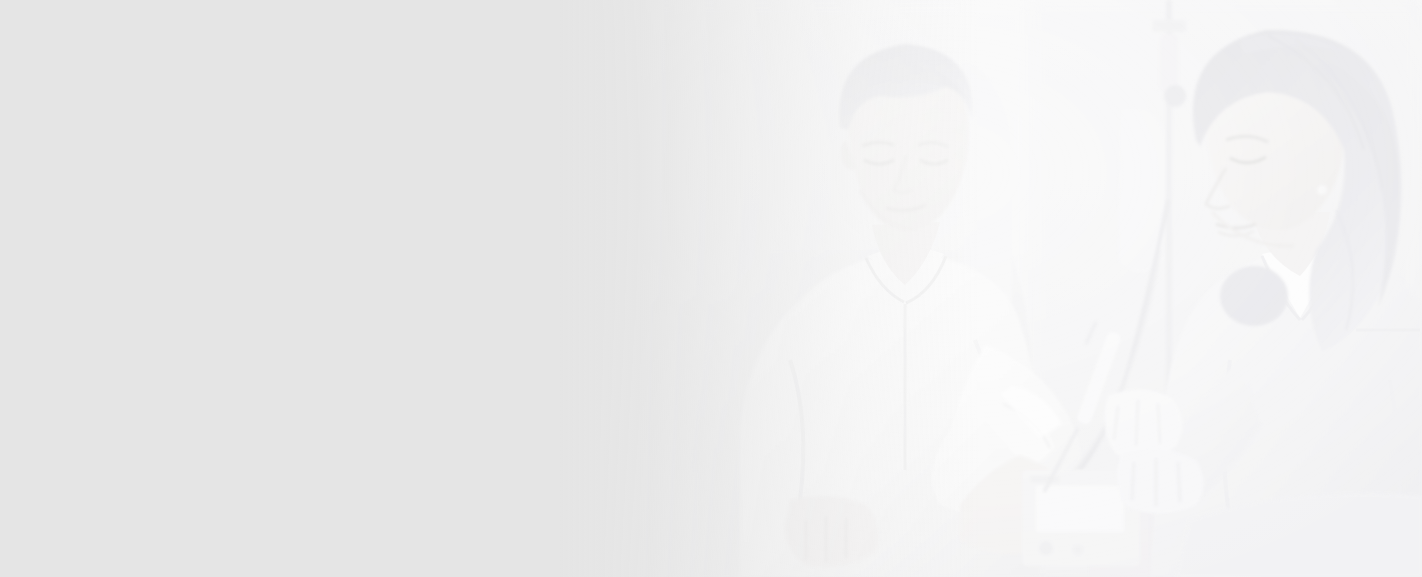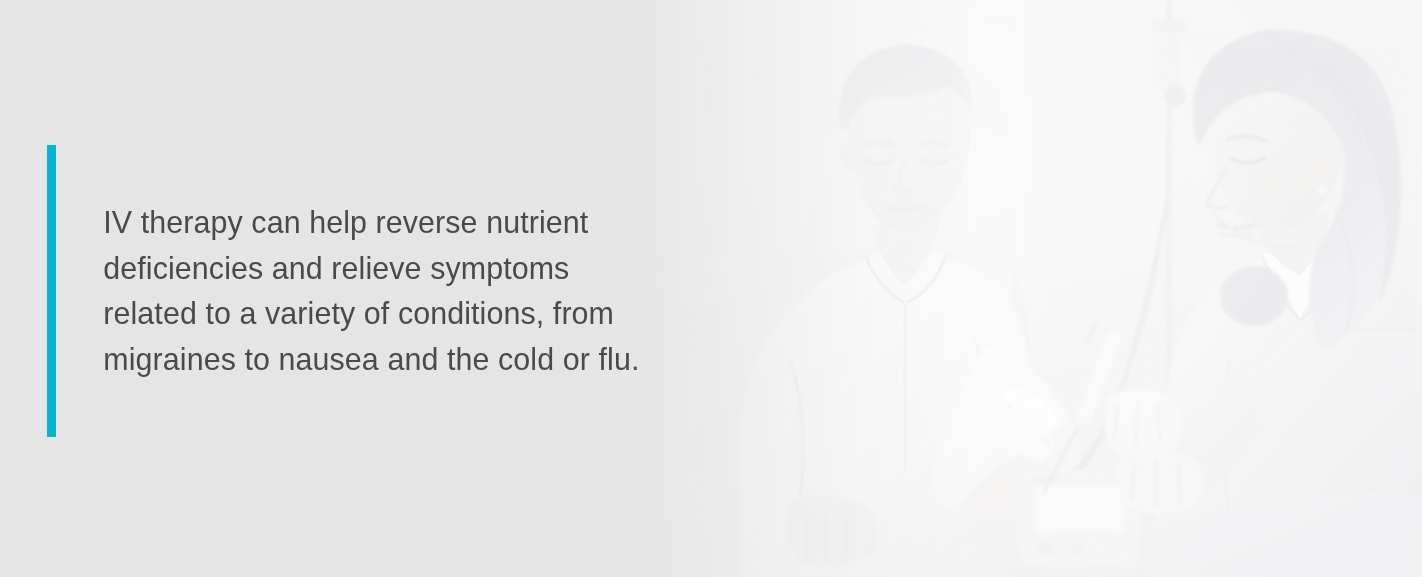--- a/index.html
+++ b/index.html
@@ -293,21 +293,14 @@
         <path d="M1190 520 Q1290 486 1422 496 L1422 577 L1176 577 Z" fill="#ececef" filter="url(#blurSm)"></path>
       </g>
 
       <rect x="600" y="0" width="822" height="577" fill="url(#glowG)" opacity="0.5"></rect>
       <rect x="600" y="0" width="822" height="577" fill="#ffffff" opacity="0.34"></rect>
     </svg>
   </div>
 
   <div id="photo-fade"></div>
 
-  <div id="callout">
-    <div id="accent-bar" style="background: rgb(5, 179, 212);"></div>
-    <p id="callout-text" style="color: rgb(74, 74, 74);">IV therapy can help reverse nutrient
-deficiencies and relieve symptoms
-related to a variety of conditions, from
-migraines to nausea and the cold or flu.</p>
-  </div>
 
 </div>
 
 </body></html>

